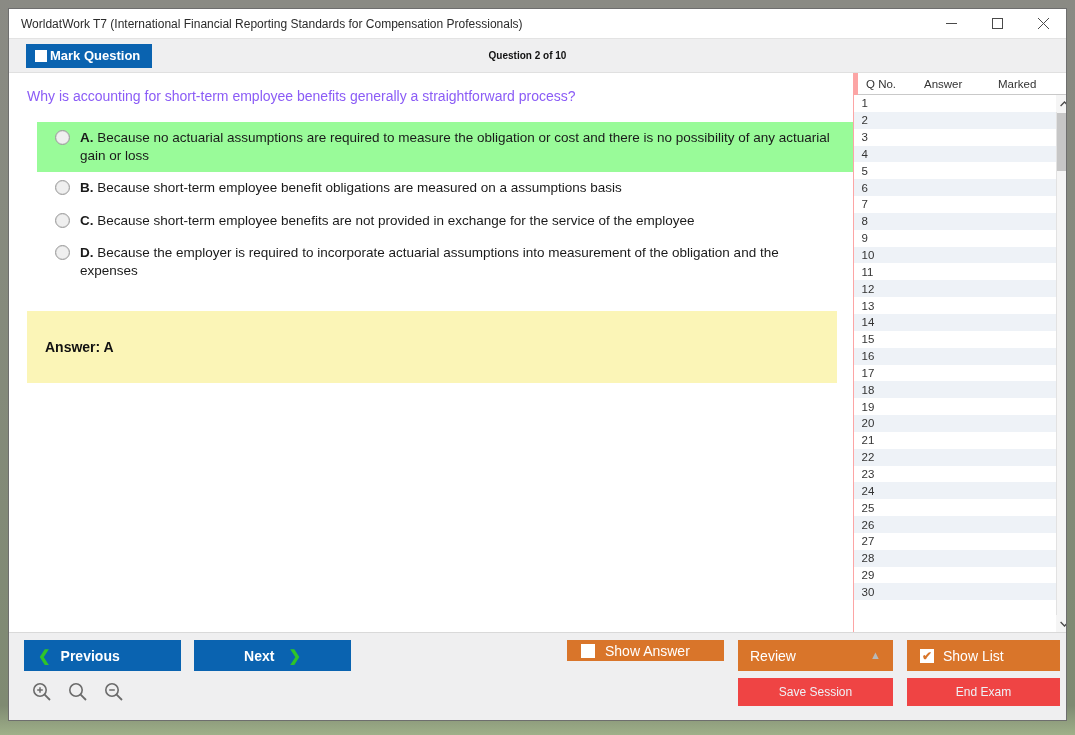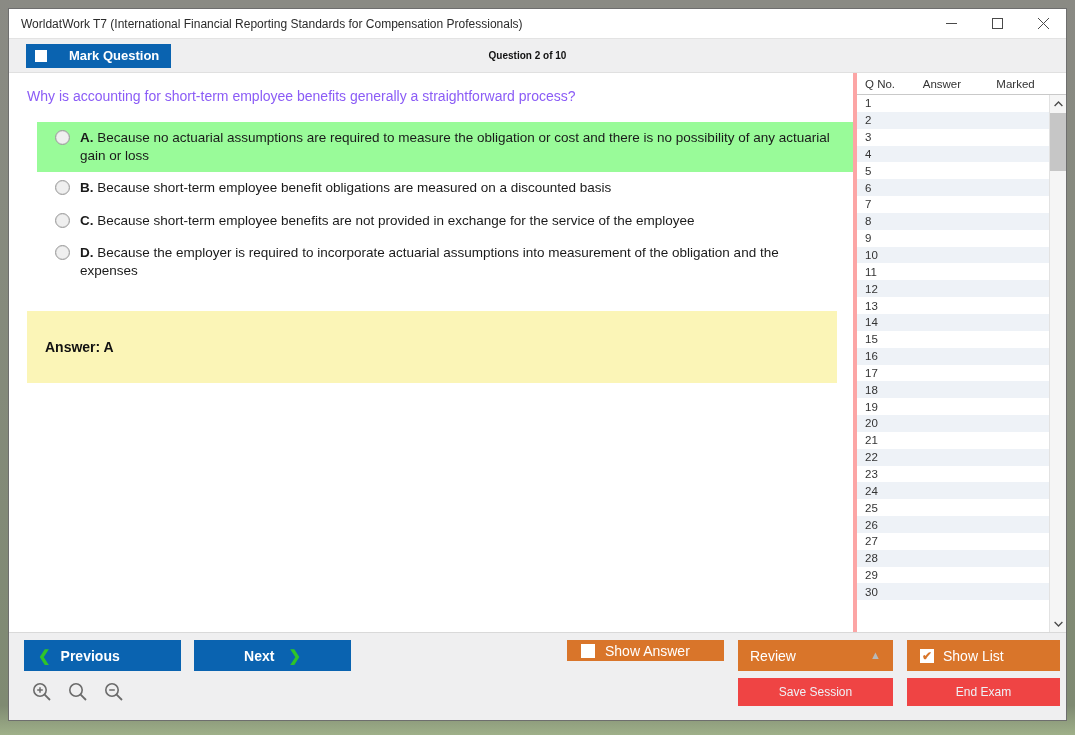--- a/index.html
+++ b/index.html
@@ -53,21 +53,21 @@
     position: relative;
     display: flex; align-items: center;
     border-bottom: 1px solid #e0e0e0;
   }
   .mark-btn {
     margin-left: 17px;
     height: 24px;
     background: #0a63b0;
     color: #ffffff;
     font-size: 13px; font-weight: bold;
-    display: flex; align-items: center; gap: 22px;
+    display: flex; align-items: center; gap: 3px;
     padding: 0 12px 0 9px;
     border: none; cursor: pointer;
     white-space: nowrap;
   }
   .chk-white {
     width: 12px; height: 12px;
     background: #ffffff;
     border: 1px solid #ffffff;
     display: inline-block;
     position: relative;
@@ -141,22 +141,22 @@
     font-size: 14px; font-weight: bold; color: #111;
   }
 
   
   .listpanel {
     position: absolute;
     right: 0; top: 0;
     width: 213px;
     height: 100%;
     background: #ffffff;
-    border-left: 4px solid #fca5a5;
-    display: flex; flex-direction: column;
+    border-left: 7px solid #fca5a5;
+    display: flex; flex-direction: column; align-items: center;
   }
   .list-head {
     height: 22px; min-height: 22px;
     display: flex;
     align-items: center;
     font-size: 11.5px;
     color: #333;
     background: #ffffff;
     border-bottom: 1px solid #c9c9c9;
     padding-left: 8px;
@@ -312,21 +312,21 @@
             <span class="olabel">
               <b>A.</b>
               <span>Because no actuarial assumptions are required to measure the obligation or cost and there is no possibility of any actuarial gain or loss</span>
             </span>
           </div>
 
           <div class="option">
             <span class="radio"></span>
             <span class="olabel">
               <b>B.</b>
-              <span>Because short-term employee benefit obligations are measured on a discounted basis</span>
+              <span>Because short-term employee benefit obligations are measured on a assumptions basis</span>
             </span>
           </div>
 
           <div class="option">
             <span class="radio"></span>
             <span class="olabel">
               <b>C.</b>
               <span>Because short-term employee benefits are not provided in exchange for the service of the employee</span>
             </span>
           </div>

